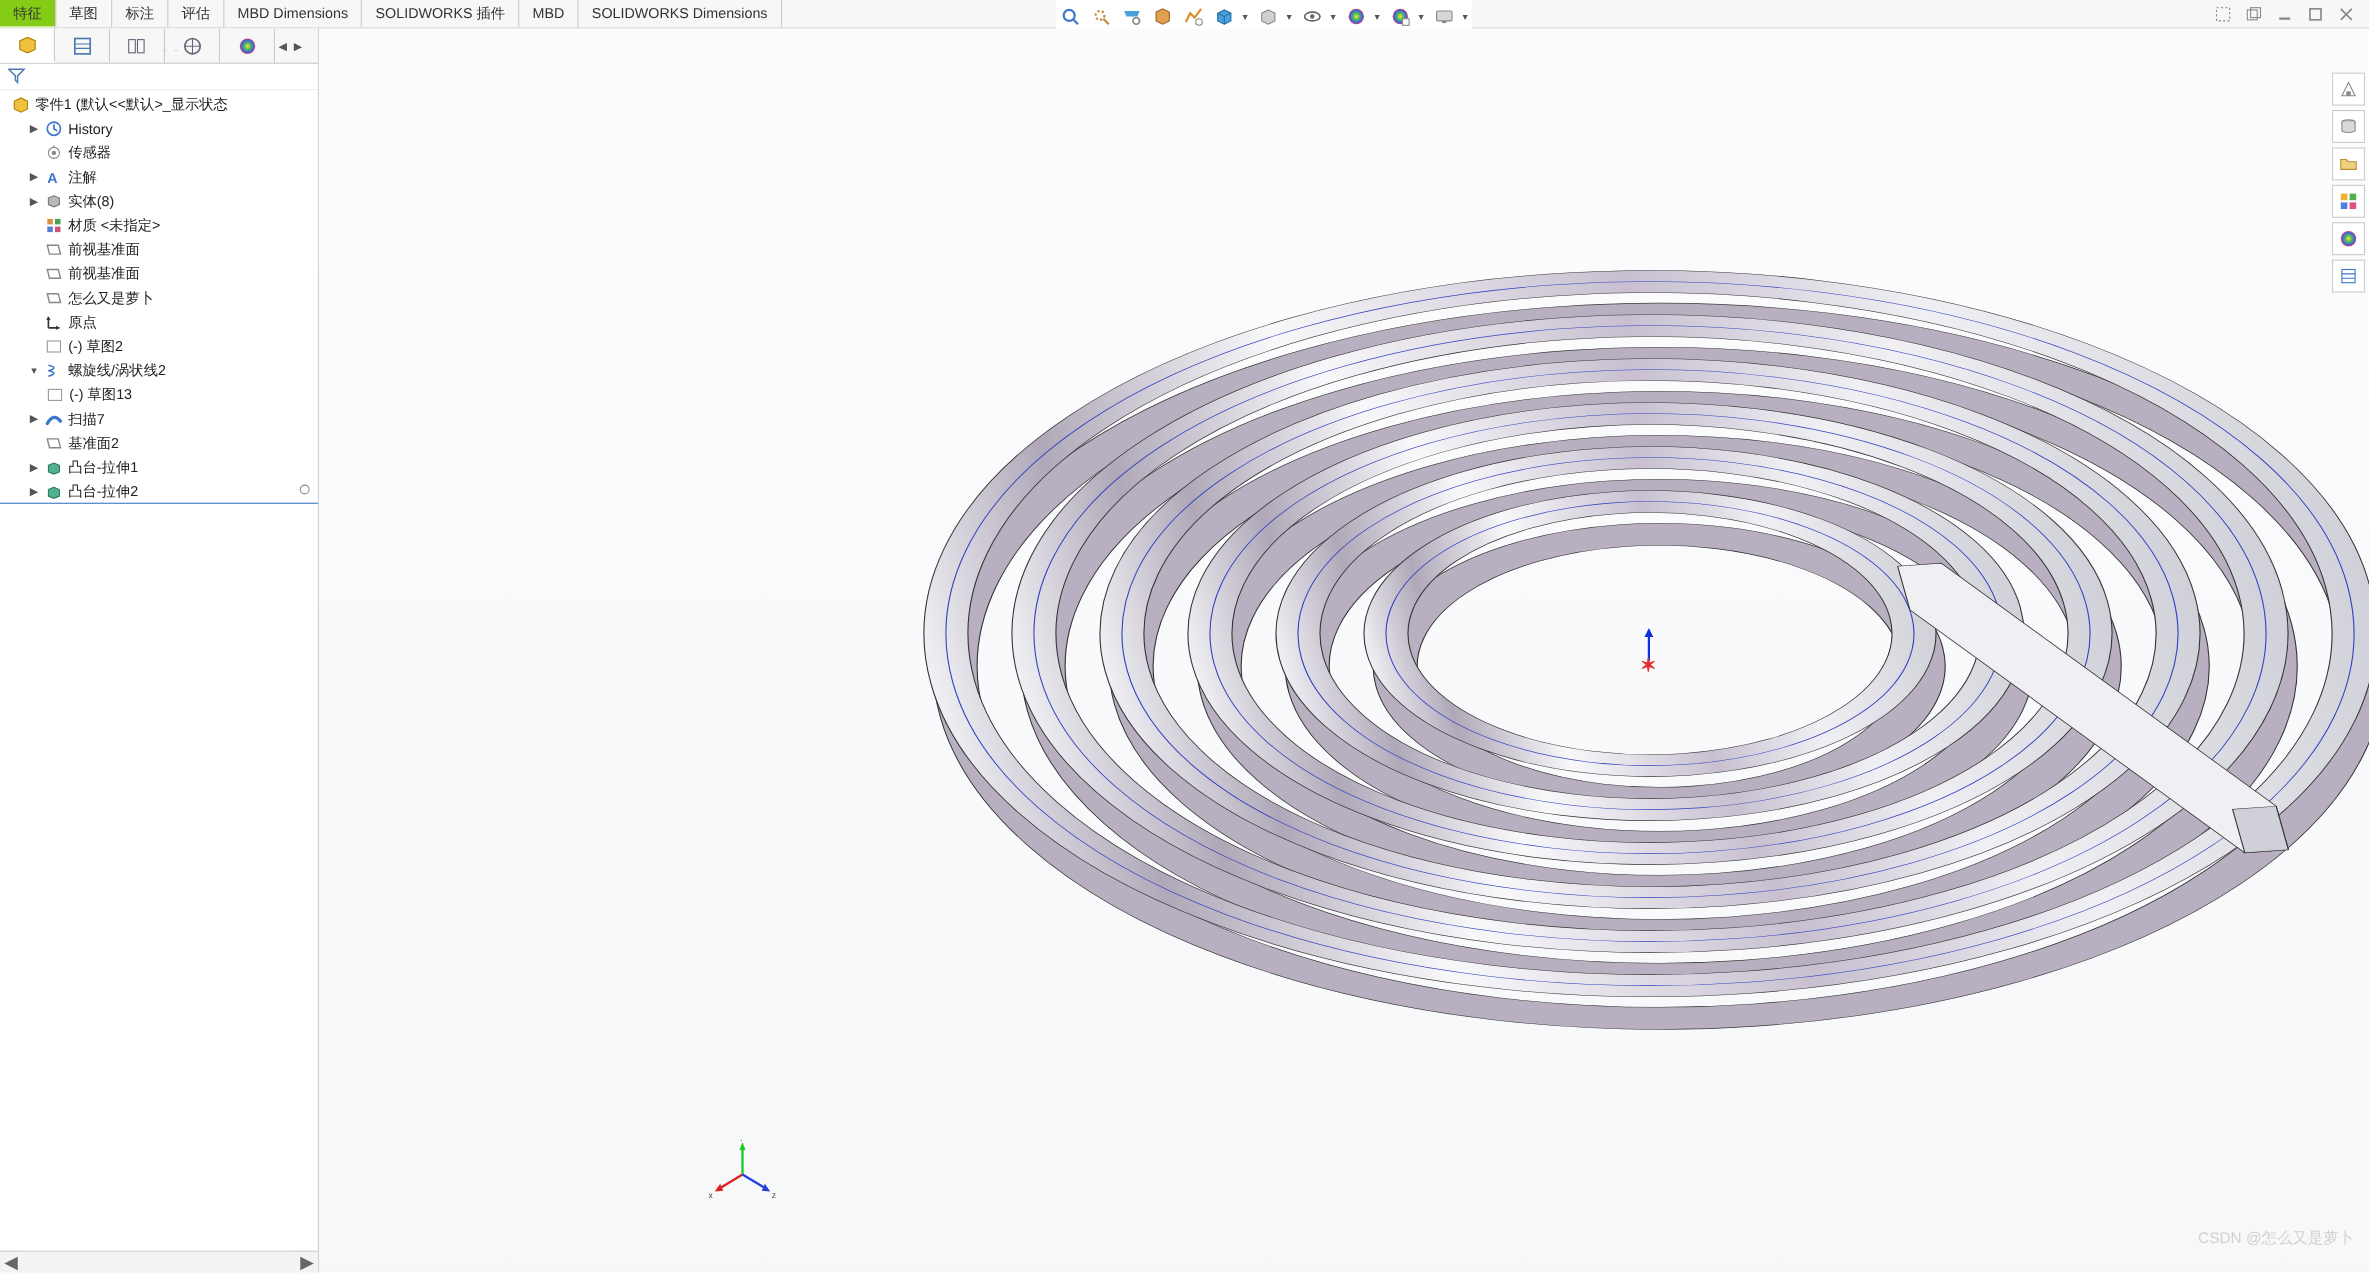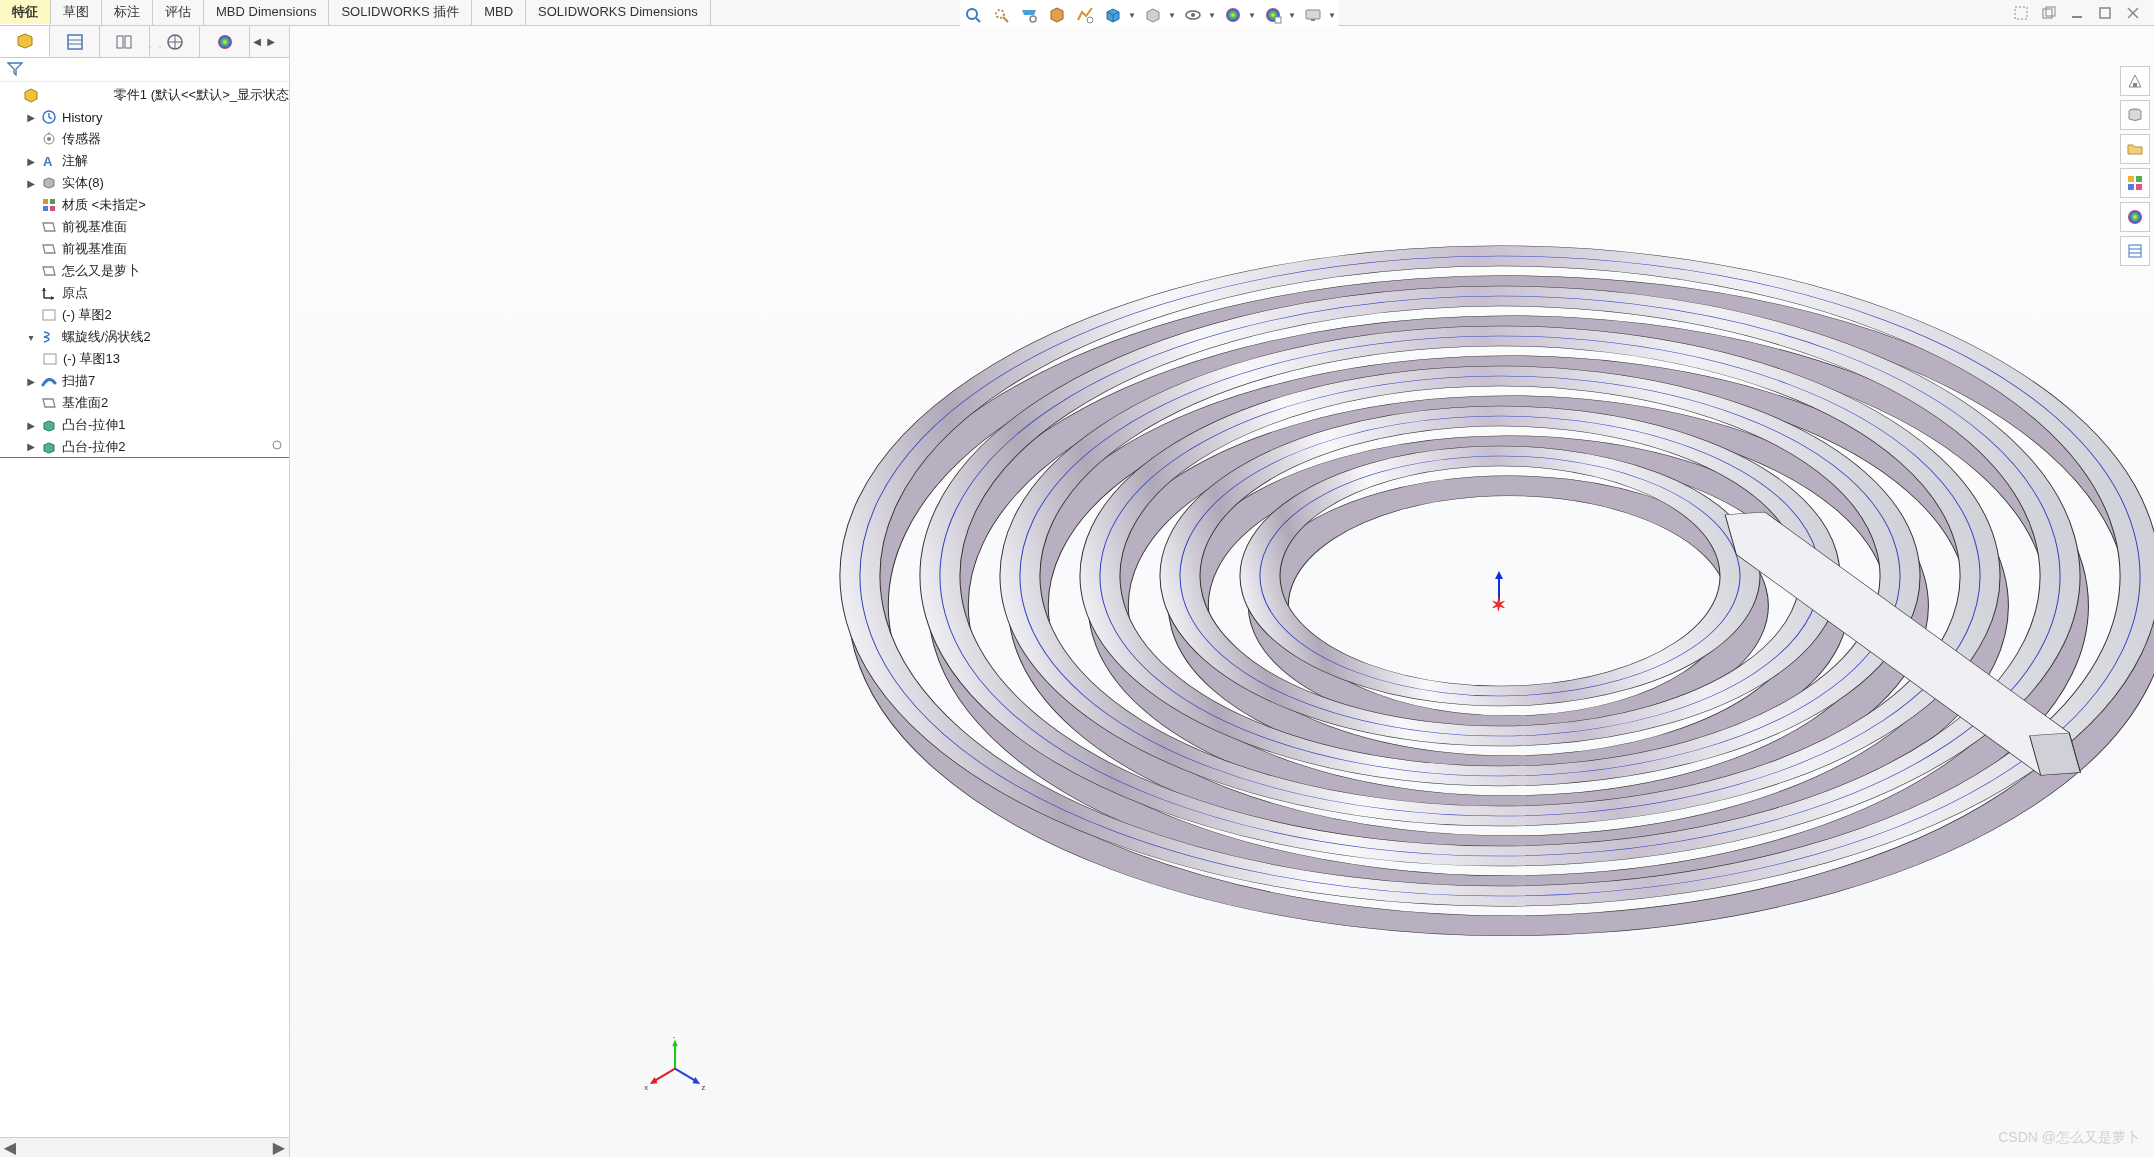--- a/index.html
+++ b/index.html
@@ -1,47 +1,47 @@
 <!DOCTYPE html>
 <html><head>
 <meta charset="utf-8">
 <style>
 * { box-sizing: border-box; margin: 0; padding: 0; font-family: "Microsoft YaHei", Arial, sans-serif; }
 html, body { width: 100%; height: 100%; overflow: hidden; background: #fff; }
 .app { display: flex; flex-direction: column; width: 2154px; height: 1157px; }
 .top-tabs { display: flex; align-items: center; height: 26px; background: #f7f7f7; border-bottom: 1px solid #ccc; }
 .tab { height: 100%; padding: 0 12px; border-right: 1px solid #ccc; font-size: 13px; line-height: 24px; color: #333; cursor: pointer; }
-.tab.active { background: #fef9c3; border-bottom: 1px solid #fff; font-weight: 700; text-align: center; }
+.tab.active { background: #84cc16; border-bottom: 1px solid #fff; font-weight: 400; text-align: center; }
 .view-btn { width: 26px; height: 26px; display: flex; align-items: center; justify-content: center; cursor: pointer; border-radius: 2px; }
 .dd-arrow { width: 10px; color: #555; font-size: 8px; cursor: pointer; }
 .win-controls { margin-left: auto; display: flex; gap: 6px; padding-right: 10px; }
 .win-btn { width: 22px; height: 22px; display:flex; align-items:center; justify-content:center; color:#777; cursor:pointer; }
 .main { flex: 1; display: flex; min-height: 0; }
 .side-panel { width: 290px; background: #fff; border-right: 1px solid #d0d0d0; display: flex; flex-direction: column; }
 .panel-tabs { height: 32px; display: flex; align-items: center; border-bottom: 1px solid #ccc; background: #f7f7f7; }
 .panel-tab { width: 50px; height: 100%; display:flex; align-items:center; justify-content:center; border-right: 1px solid #ccc; cursor:pointer; }
 .panel-tab.active { background: #fff; border-bottom: 2px solid #fff; }
 .arrow-btn { width: 14px; height: 100%; display:flex; align-items:center; justify-content:center; color:#555; font-size:10px; cursor:pointer; }
 .filter-row { height: 24px; padding: 2px 6px; border-bottom: 1px solid #eee; }
 .filter-icon { width: 18px; height: 18px; display:flex; align-items:center; justify-content:center; }
 .tree { flex: 1; overflow: auto; font-size: 13px; color: #222; padding: 2px 0; }
 .tree-row { display: flex; align-items: center; height: 22px; padding-left: 4px; cursor:pointer; white-space: nowrap; }
-.indent0 { padding-left: 20px; justify-content: space-between; }
+.indent0 { padding-left: 8px; }
 .indent1 { padding-left: 24px; }
 .indent2 { padding-left: 25px; }
 .expander { width: 14px; color: #555; font-size: 10px; text-align:center; }
 .node-icon { width: 22px; display:flex; align-items:center; justify-content:center; }
 .node-label { padding-left: 2px; }
 .scroll-bar { height: 20px; border-top: 1px solid #ccc; background: #f3f3f3; display:flex; align-items:center; }
 .scroll-arrow { width: 20px; height: 100%; display:flex; align-items:center; justify-content:center; color:#666; cursor:pointer; }
 .scroll-track { flex:1; height: 100%; background: #f3f3f3; }
 .viewport { flex: 1; position: relative; background: linear-gradient(180deg, #fcfcfd 0%, #f7f8fa 100%); }
 .right-toolbar { position: absolute; right: 4px; top: 40px; display:flex; flex-direction:column; gap:4px; }
 .right-btn { width: 30px; height: 30px; background:#fff; border:1px solid #ccc; display:flex; align-items:center; justify-content:center; cursor:pointer; }
-.watermark { position:absolute; right: 14px; bottom: 10px; font-size: 14px; color: #d0d0d0; text-align: right; }
+.watermark { position:absolute; right: 14px; bottom: 22px; font-size: 14px; color: #d0d0d0; text-align: right; }
 .triad { position:absolute; left: 310px; bottom: 320px; }
 .triad.small { left: 340px; bottom: 40px; transform: scale(0.7); }
 .origin-marker { position:absolute; left: 1195px; top: 545px; color: #1020d0; font-size: 24px; font-weight: bold; }
 .spiral-wrap { position:absolute; left: 520px; top: 120px; width: 1380px; height: 880px; }
 .spiral-svg { width:100%; height:100%; }
 .top-toolbar-block { position:absolute; left: 960px; top: 0; display:flex; align-items:center; background:#fff; height: 30px; gap:2px; border: none; }
 .more-dots { position:absolute; left: 120px; top: 36px; width: 80px; height: 6px; opacity: .3; }
 </style>
 </head>
 <body>

